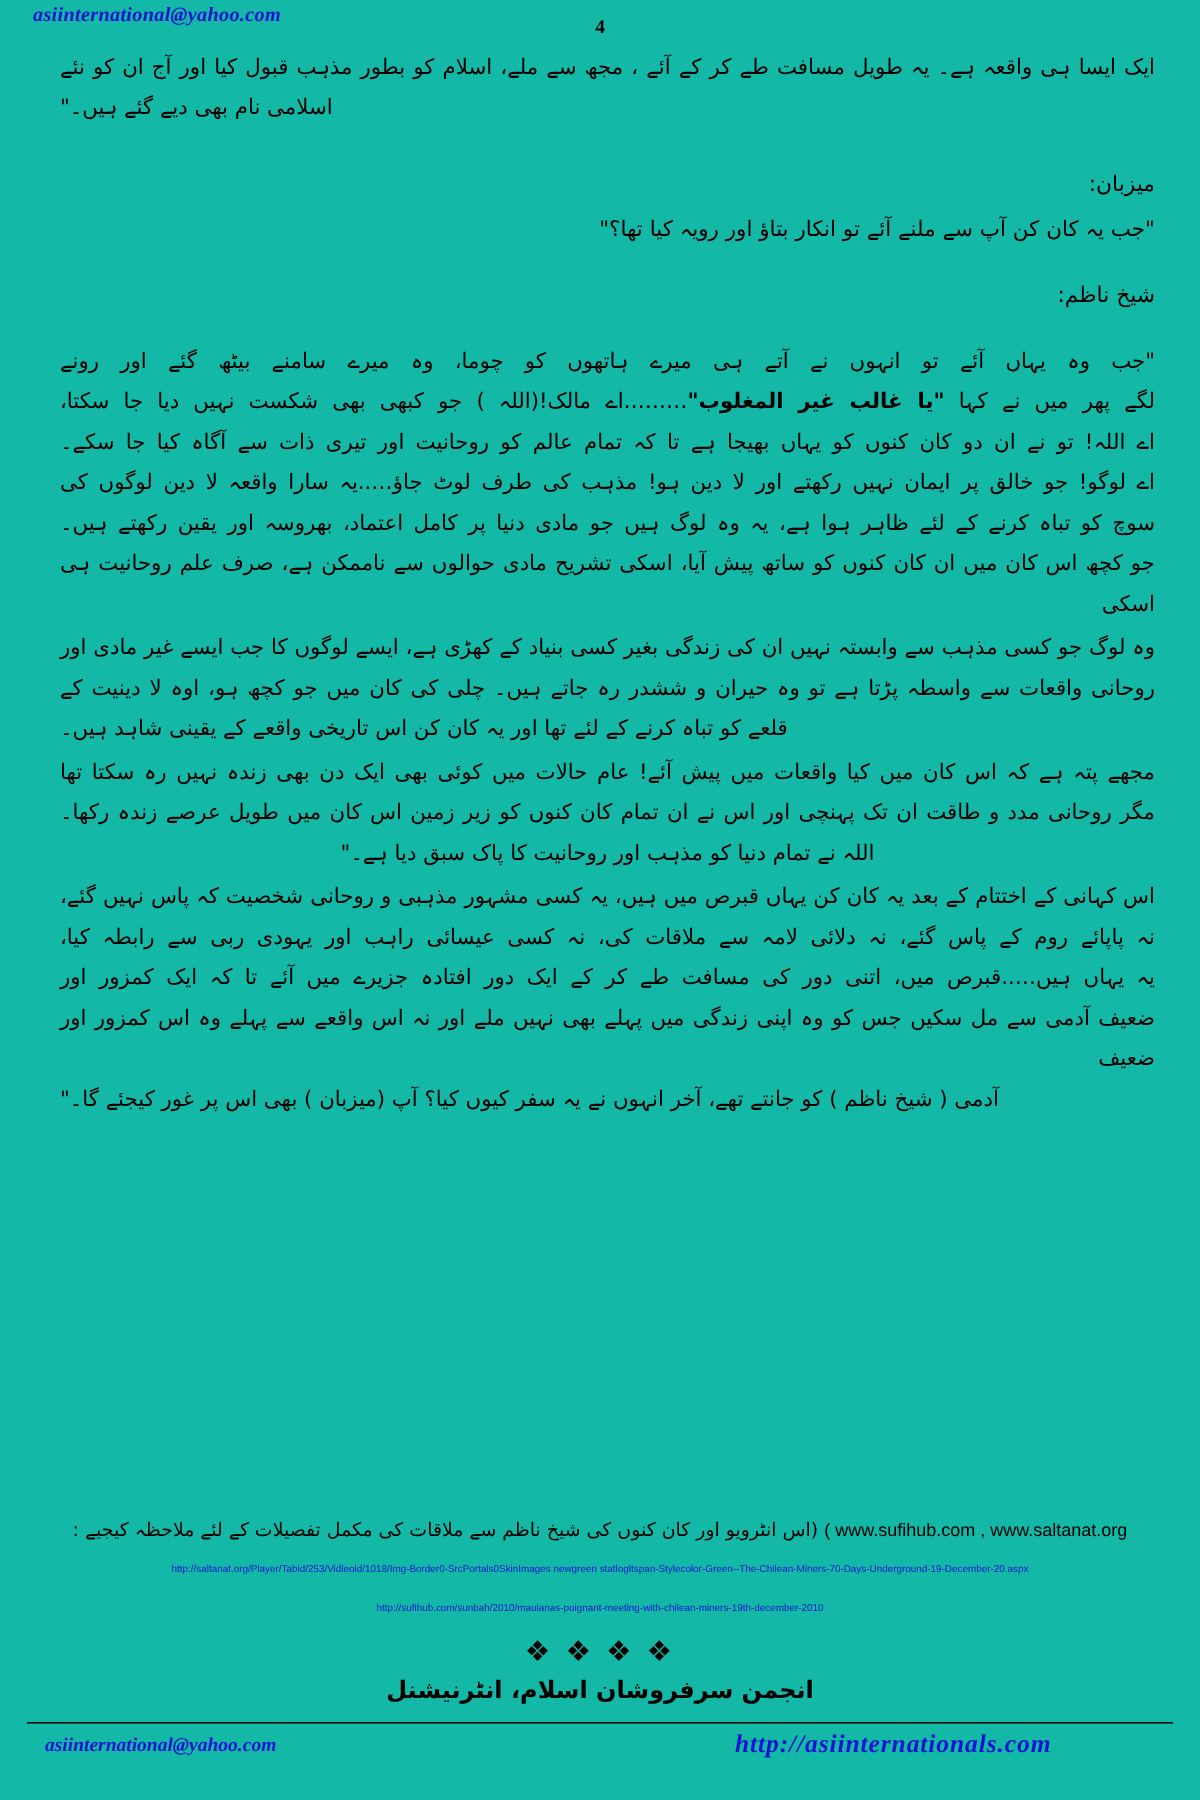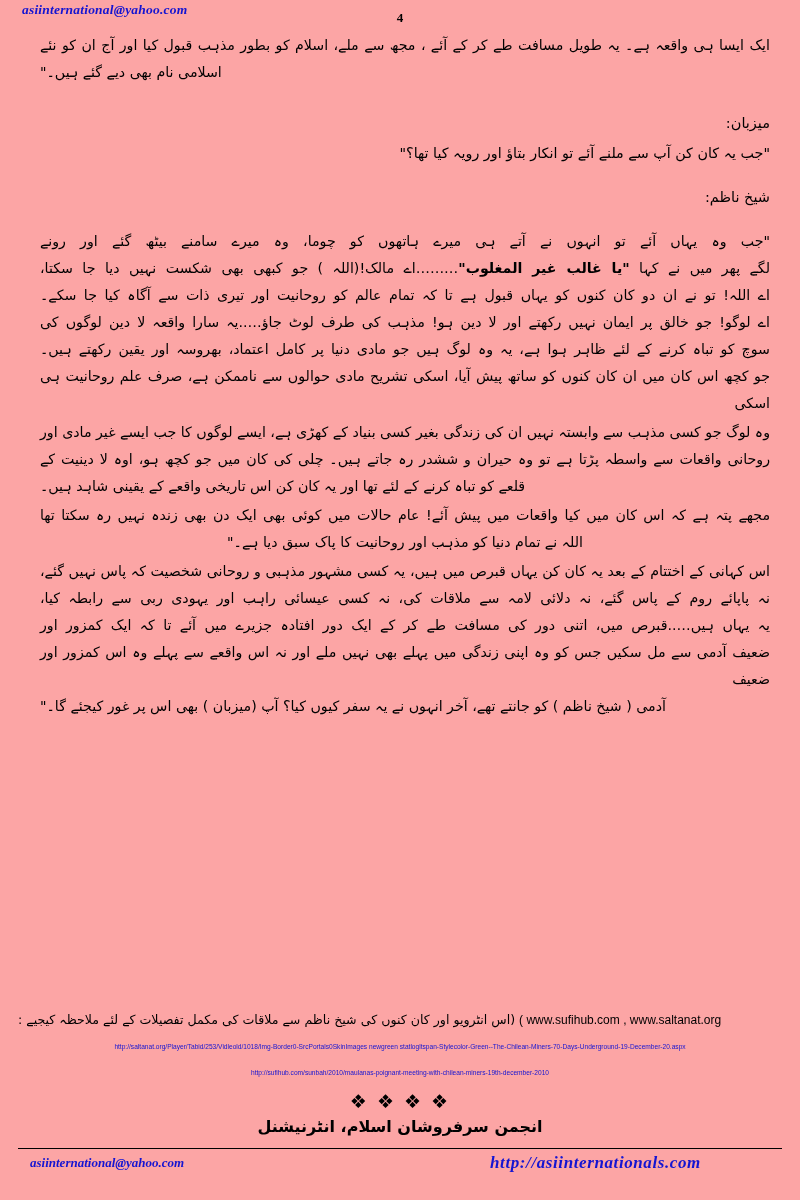--- a/index.html
+++ b/index.html
@@ -13,21 +13,21 @@
     position: relative;
     font-family: "Liberation Serif", serif;
     overflow: hidden;
   }
 
   .page {
     position: relative;
     width: 800px;
     height: 1200px;
     box-sizing: border-box;
-    background: #fca5a5;
+    background: #14b8a6;
   }
 
   
   .top-email {
     position: absolute;
     left: 22px;
     top: 2px;
     font-family: "Liberation Serif", serif;
     font-style: italic;
     font-weight: bold;
@@ -109,21 +109,21 @@
 
   
   .ref-line {
     position: absolute;
     left: 18px;
     width: 764px;
     direction: rtl;
     font-family: "DejaVu Sans", sans-serif;
     font-size: 12.6px;
     color: #000;
-    text-align: left;
+    text-align: center;
     white-space: nowrap;
   }
   .ref-latin {
     direction: ltr;
     unicode-bidi: embed;
     font-family: "Liberation Sans", sans-serif;
     font-size: 12px;
     color: #000;
   }
 
@@ -228,34 +228,35 @@
 
     <div class="spacer-sm"></div>
 
     <div class="speaker">شیخ ناظم:</div>
 
     <div class="spacer-md"></div>
 
     <div class="para">
       <div class="urdu-line">"جب وہ یہاں آئے تو انہوں نے آتے ہی میرے ہاتھوں کو چوما،  وہ میرے سامنے بیٹھ گئے اور رونے</div>
       <div class="urdu-line"><span>لگے پھر میں نے کہا  </span><span class="arabic-bold">"یا غالب غیر المغلوب"</span><span>………اے مالک!(اللہ ) جو کبھی بھی شکست نہیں دیا جا سکتا،</span></div>
-      <div class="urdu-line">اے اللہ! تو نے ان دو کان کنوں کو یہاں قبول ہے تا کہ تمام عالم کو روحانیت اور تیری ذات سے آگاہ کیا جا سکے۔</div>
+      <div class="urdu-line">اے اللہ! تو نے ان دو کان کنوں کو یہاں بھیجا ہے تا کہ تمام عالم کو روحانیت اور تیری ذات سے آگاہ کیا جا سکے۔</div>
       <div class="urdu-line">اے لوگو! جو خالق پر ایمان نہیں رکھتے اور لا دین ہو!  مذہب کی طرف لوٹ جاؤ…..یہ سارا واقعہ لا دین لوگوں کی</div>
       <div class="urdu-line">سوچ کو تباہ کرنے کے لئے ظاہر ہوا ہے، یہ وہ لوگ ہیں جو مادی دنیا پر کامل اعتماد، بھروسہ اور یقین رکھتے ہیں۔</div>
       <div class="urdu-line">جو کچھ اس کان میں ان کان کنوں کو ساتھ پیش آیا، اسکی تشریح مادی حوالوں سے ناممکن ہے، صرف علم روحانیت ہی اسکی</div>
     </div>
 
     <div class="para">
       <div class="urdu-line">وہ لوگ جو کسی مذہب سے وابستہ نہیں ان کی زندگی بغیر کسی بنیاد کے کھڑی ہے، ایسے لوگوں کا جب ایسے غیر مادی اور</div>
       <div class="urdu-line">روحانی واقعات سے واسطہ پڑتا ہے تو وہ حیران و ششدر رہ جاتے ہیں۔ چلی کی کان میں جو کچھ ہو، اوہ لا دینیت کے</div>
       <div class="urdu-line" style="text-align-last:left;">قلعے کو تباہ کرنے کے لئے تھا اور یہ کان کن اس تاریخی واقعے کے یقینی شاہد ہیں۔</div>
     </div>
 
     <div class="para">
       <div class="urdu-line">مجھے پتہ ہے کہ اس کان میں کیا واقعات میں پیش آئے!  عام حالات میں کوئی بھی ایک دن بھی زندہ نہیں رہ سکتا تھا</div>
+      <div class="urdu-line">مگر روحانی مدد  و طاقت ان تک پہنچی اور اس نے ان تمام کان کنوں کو زیر زمین اس کان میں طویل عرصے زندہ رکھا۔</div>
       <div class="urdu-line" style="text-align-last:center;">اللہ نے تمام دنیا کو مذہب اور روحانیت کا پاک سبق دیا ہے۔"</div>
     </div>
 
     <div class="para">
       <div class="urdu-line">اس کہانی کے اختتام کے بعد یہ کان کن یہاں قبرص میں ہیں، یہ کسی مشہور مذہبی و روحانی شخصیت کہ پاس نہیں گئے،</div>
       <div class="urdu-line">نہ پاپائے روم کے پاس گئے،  نہ دلائی لامہ سے ملاقات کی،  نہ کسی عیسائی راہب اور یہودی ربی سے رابطہ کیا،</div>
       <div class="urdu-line">یہ یہاں ہیں…..قبرص میں،  اتنی دور کی مسافت طے کر کے ایک دور افتادہ جزیرے میں آئے تا کہ ایک کمزور اور</div>
       <div class="urdu-line">ضعیف آدمی سے مل سکیں جس کو وہ اپنی زندگی میں پہلے بھی نہیں ملے اور نہ اس واقعے سے پہلے وہ اس کمزور اور ضعیف</div>
       <div class="urdu-line" style="text-align-last:left;">آدمی ( شیخ ناظم ) کو جانتے تھے، آخر انہوں نے یہ سفر کیوں کیا؟  آپ (میزبان ) بھی اس پر غور کیجئے گا۔"</div>
     </div>

